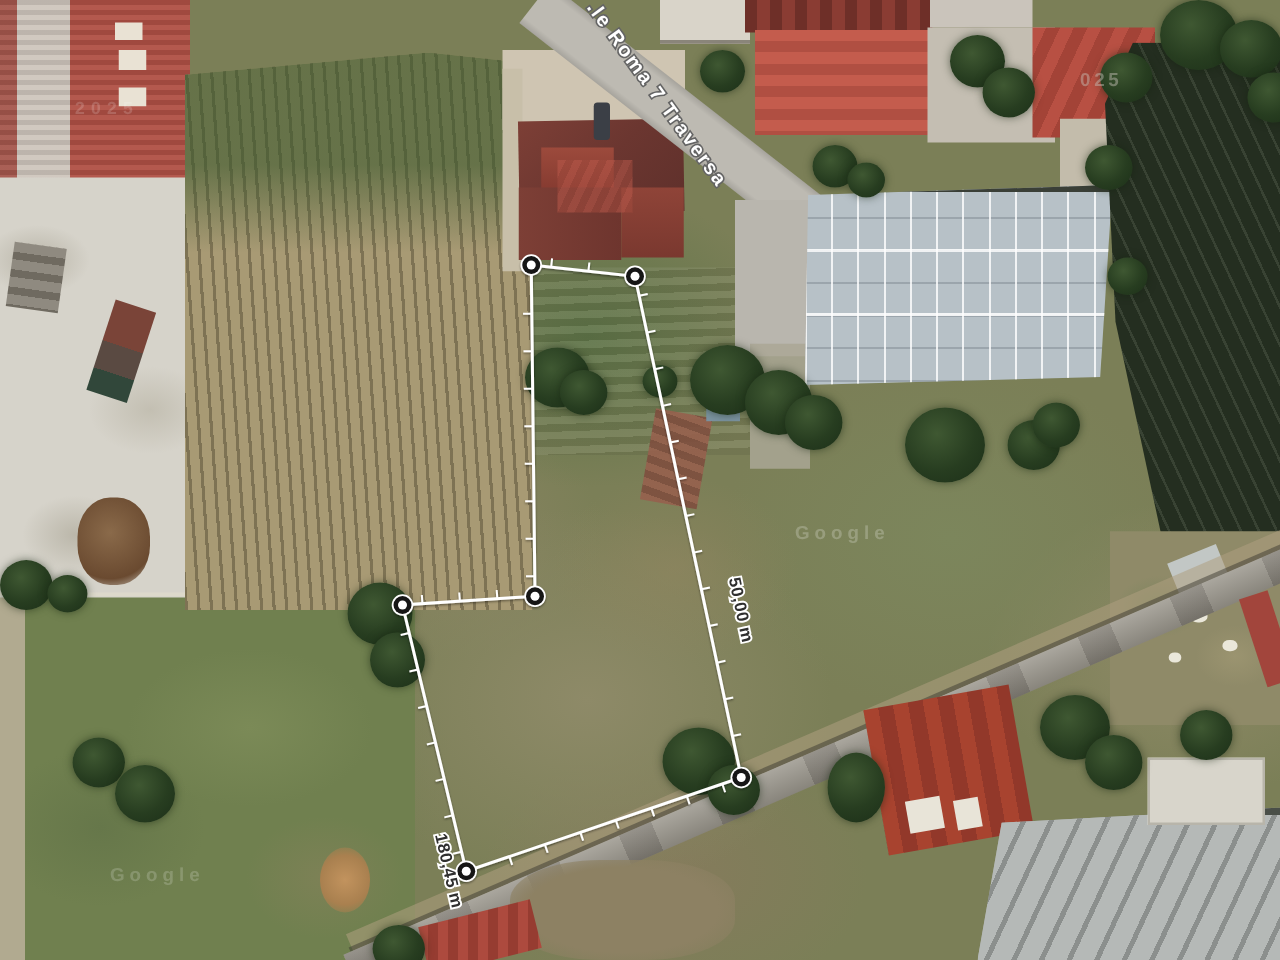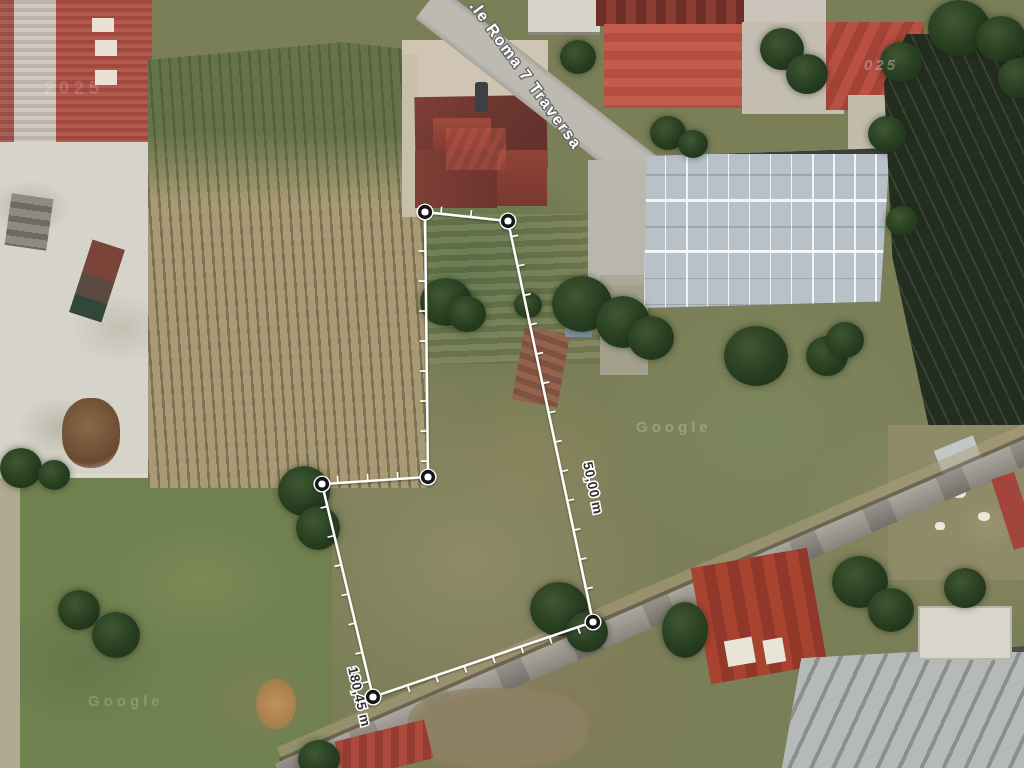--- a/index.html
+++ b/index.html
@@ -185,22 +185,22 @@
   <div class="t" style="left:976px;top:16px;width:50px;height:46px;"></div>
   <div class="t" style="left:998px;top:58px;width:42px;height:40px;"></div>
   <div class="t" style="left:832px;top:556px;width:56px;height:52px;"></div>
   <div class="t" style="left:868px;top:588px;width:46px;height:44px;"></div>
   <div class="t" style="left:944px;top:568px;width:42px;height:40px;"></div>
   <div class="t" style="left:662px;top:602px;width:46px;height:56px;"></div>
   <div class="t" style="left:560px;top:40px;width:36px;height:34px;"></div>
 
   <div class="wm" style="left:636px;top:418px;font-size:15px;letter-spacing:4px;color:#ffffff;opacity:.22;filter:blur(.4px);z-index:5;">Google</div>
   <div class="wm" style="left:88px;top:692px;font-size:15px;letter-spacing:4px;color:#ffffff;opacity:.18;filter:blur(.4px);z-index:5;">Google</div>
-  <div class="wm" style="left:864px;top:56px;font-size:15px;letter-spacing:3px;color:#c9c3bb;opacity:.45;filter:blur(.3px);z-index:5;font-style:italic;">025</div>
-  <div class="wm" style="left:44px;top:78px;font-size:18px;letter-spacing:5px;color:#ffffff;opacity:.16;filter:blur(.4px);z-index:5;">2025</div>
+  <div class="wm" style="left:864px;top:56px;font-size:15px;letter-spacing:3px;color:#c9c3bb;opacity:.45;filter:blur(.3px);z-index:5;">025</div>
+  <div class="wm" style="left:60px;top:78px;font-size:14px;letter-spacing:5px;color:#ffffff;opacity:.16;filter:blur(.4px);z-index:5;">2025</div>
 
   <svg id="measure-overlay" width="1024" height="768" viewBox="0 0 1024 768">
     <defs>
       <filter id="msh" x="-20%" y="-20%" width="140%" height="140%">
         <feDropShadow dx="0" dy="1" stdDeviation="1" flood-color="#000000" flood-opacity="0.45"></feDropShadow>
       </filter>
     </defs>
   <g filter="url(#msh)">
         <path d="M425,212L508,221L593,622L373,697L322,484L428,477Z" fill="none" stroke="#ffffff" stroke-width="2.4"></path>
         <g>

